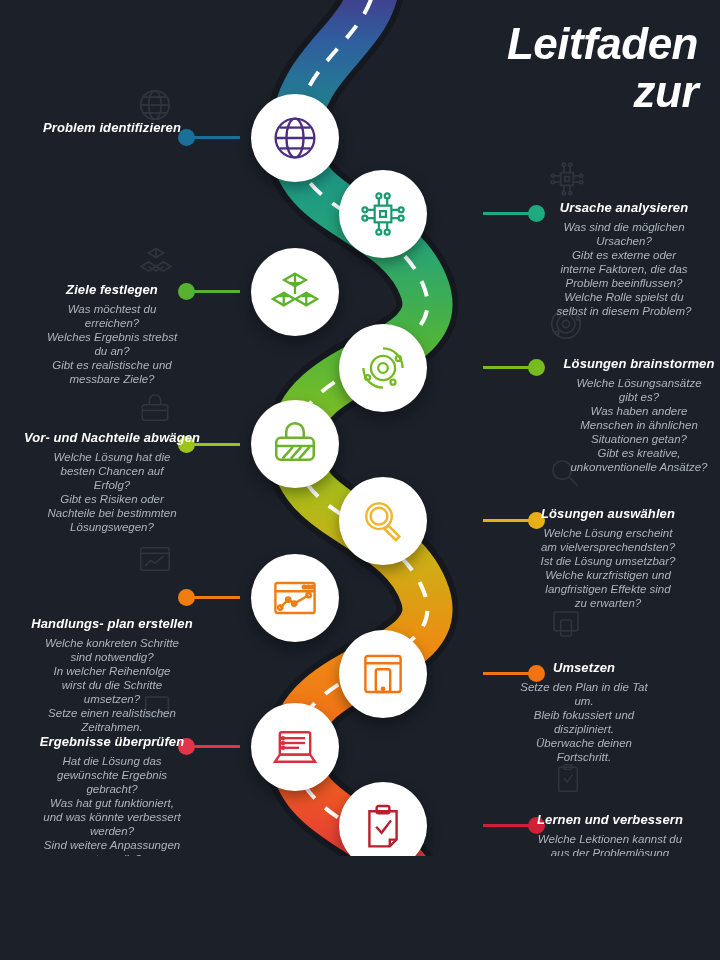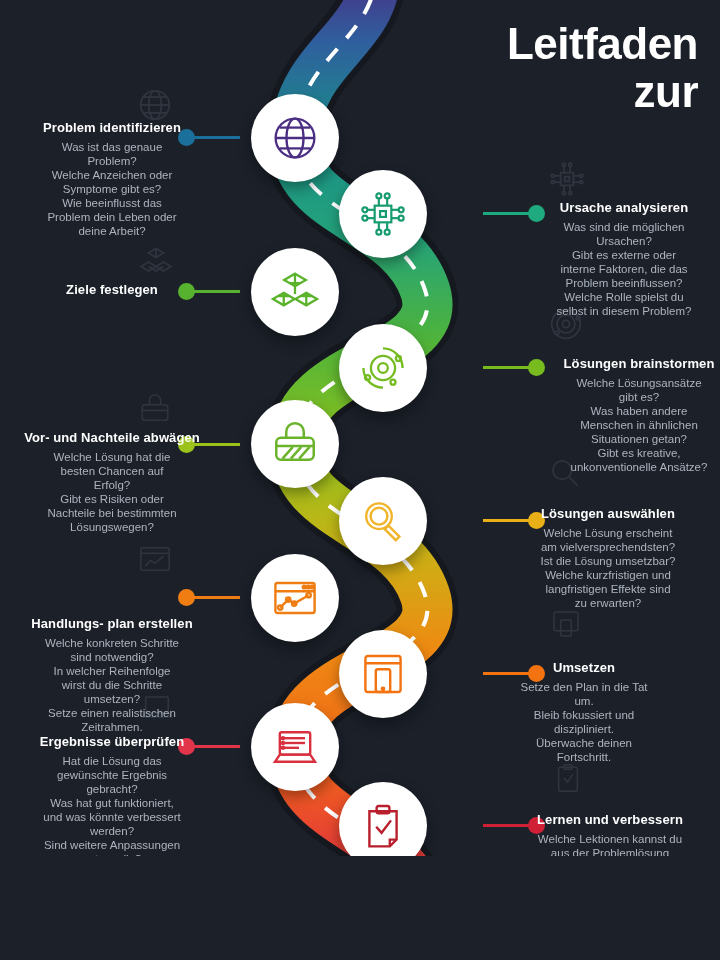--- a/index.html
+++ b/index.html
@@ -2,21 +2,21 @@
 <html><head>
 <meta charset="utf-8">
 <style>
   html,body{margin:0;padding:0;}
   body{
     width:720px;height:960px;overflow:hidden;
     background:#1b2029;
     font-family:"Liberation Sans", sans-serif;
     position:relative;
   }
-  #stage{position:absolute;left:0;top:0;width:720px;height:856px;overflow:hidden;}
+  #stage{position:absolute;left:0;top:0;width:720px;height:856px;overflow:hidden;font-style:italic;}
 
   
   #roadlayer{position:absolute;left:0;top:0;width:720px;height:960px;}
 
   
   .wm{position:absolute;opacity:.16;color:#9aa3b2;pointer-events:none;}
   .wm svg{display:block;}
 
   
   .node{
@@ -331,44 +331,43 @@
       <path d="M5.2 4.6 h13.6 v14.2 l-3.4 3.4 H5.2 Z"></path>
       <rect x="8.8" y="2" width="6.4" height="3.6" rx="1"></rect>
       <polyline points="8.6,12.4 11.3,15.4 16,9.2"></polyline>
       <path d="M18.8 18.8 h-3.4 v3.4"></path>
     </svg>
   </div>
 
   <div class="block" style="left:12px;top:118px;">
     <div class="ttl">Problem
 identifizieren</div>
-    <div class="body">Was ist das genaue
-Problem?
-Welche Anzeichen oder
-Symptome gibt es?
-Wie beeinflusst das
-Problem dein Leben oder
-deine Arbeit?</div>
   </div>
 
   <div class="block" style="left:524px;top:198px;">
     <div class="ttl">Ursache
 analysieren</div>
     <div class="body">Was sind die möglichen
 Ursachen?
 Gibt es externe oder
 interne Faktoren, die das
 Problem beeinflussen?
 Welche Rolle spielst du
 selbst in diesem Problem?</div>
   </div>
 
   <div class="block" style="left:12px;top:280px;">
     <div class="ttl">Ziele
 festlegen</div>
+    <div class="body">Was möchtest du
+erreichen?
+Welches Ergebnis strebst
+du an?
+Gibt es realistische und
+messbare Ziele?</div>
   </div>
 
   <div class="block" style="left:508px;top:354px;margin-left:31px;">
     <div class="ttl">Lösungen
 brainstormen</div>
     <div class="body">Welche Lösungsansätze
 gibt es?
 Was haben andere
 Menschen in ähnlichen
 Situationen getan?

